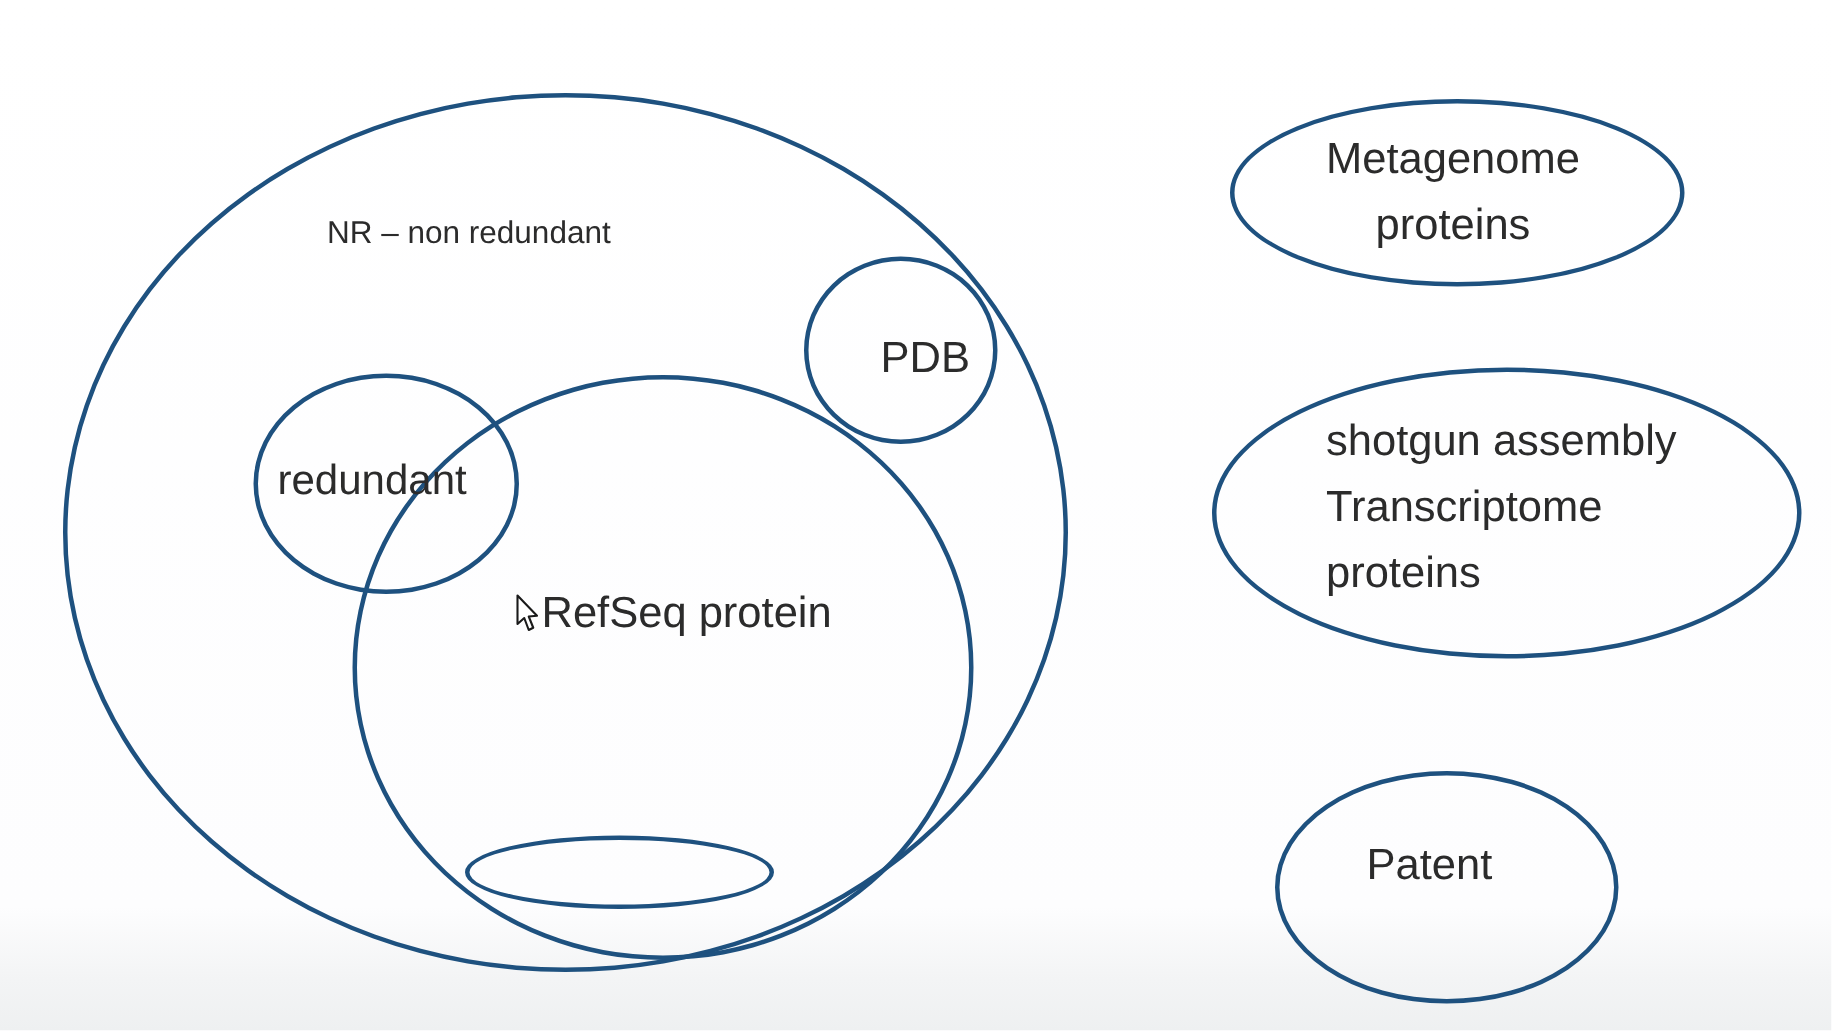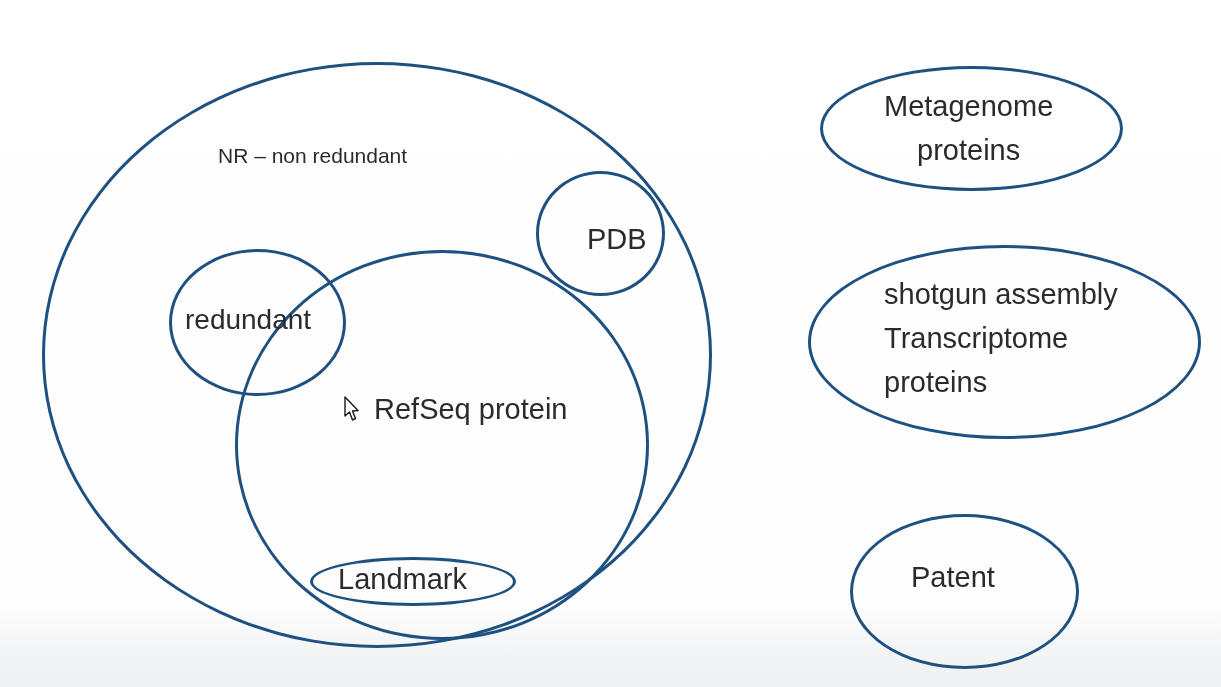--- a/index.html
+++ b/index.html
@@ -39,21 +39,21 @@
   #pdb-circle         { left: 536px; top: 171px; width: 129px; height: 125px; }
   #landmark-ellipse   { left: 310px; top: 557px; width: 206px; height: 49px; }
   #metagenome-ellipse { left: 820px; top: 66px;  width: 303px; height: 125px; }
   #tsa-ellipse        { left: 808px; top: 245px; width: 393px; height: 194px; }
   #patent-ellipse     { left: 850px; top: 514px; width: 229px; height: 155px; }
 
   
   #nr-label        { left: 218px; top: 143px; font-size: 21px; }
   #pdb-label       { left: 570px; top: 222px; margin-left: 17px; }
   #swissprot-label { left: 185px; top: 303px; font-size: 28px; }
-  #refseq-label    { left: 361px; top: 392px; margin-left: 13px; }
+  #refseq-label    { left: 361px; top: 392px; }
   #landmark-label  { left: 338px; top: 562px; }
   #metagenome-label{ left: 884px; top: 84px; text-align: center; }
   #tsa-label       { left: 884px; top: 272px; }
   #patent-label    { left: 911px; top: 560px; }
 
   #mouse-cursor {
     position: absolute;
     left: 344px;
     top: 396px;
     width: 17px;
@@ -71,21 +71,20 @@
   <div class="ellipse" id="refseq-circle"></div>
   <div class="lbl" id="refseq-label">RefSeq protein</div>
 
   <div class="ellipse" id="swissprot-circle"></div>
   <div class="lbl" id="swissprot-label">redundant</div>
 
   <div class="ellipse" id="pdb-circle"></div>
   <div class="lbl" id="pdb-label">PDB</div>
 
   <div class="ellipse" id="landmark-ellipse"></div>
-  <div class="lbl" id="landmark-label">Landmark</div>
 
   <div class="ellipse" id="metagenome-ellipse"></div>
   <div class="lbl lbl-multiline" id="metagenome-label">
     <div>Metagenome</div>
     <div>proteins</div>
   </div>
 
   <div class="ellipse" id="tsa-ellipse"></div>
   <div class="lbl lbl-multiline" id="tsa-label">
     <div>shotgun assembly</div>

